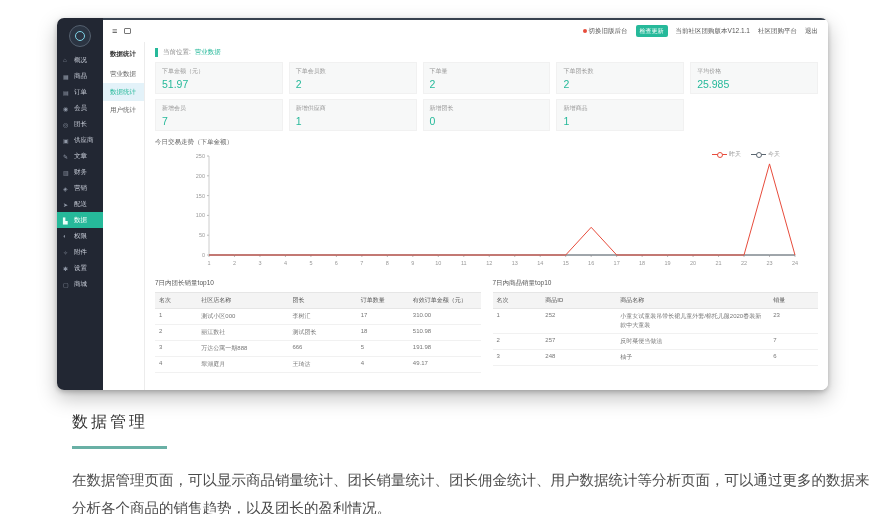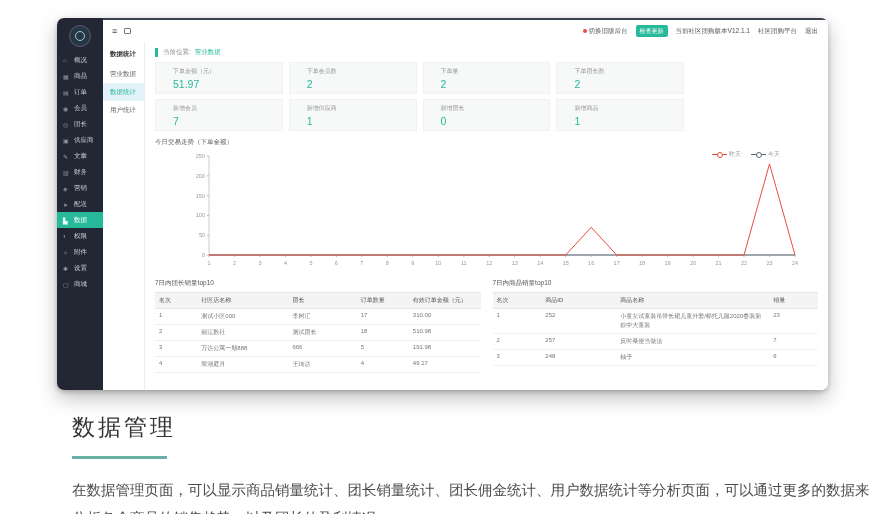--- a/index.html
+++ b/index.html
@@ -43,21 +43,21 @@
   .submenu-item { font-size:6.5px; color:#666; padding:4.5px 0 4.5px 7px; cursor:pointer; }
   .submenu-item.active { background:#e3f2f9; color:#26b99a; }
 
   
   .main { flex:1; background:#fff; min-width:0; overflow:hidden; }
   .breadcrumb { margin:6px 10px 5px; border-left:3px solid #26b99a; padding-left:5px;
                 font-size:6.5px; color:#888; }
   .breadcrumb .cur { color:#26b99a; margin-left:2px; cursor:pointer; }
 
   .stats-grid { display:grid; grid-template-columns:repeat(5,1fr); gap:5px 6px; margin:0 10px; }
-  .stat-card { background:#f7f8f8; border:1px solid #f1f1f1; padding:4px 17px 5px; height:32px; }
+  .stat-card { background:#f7f8f8; border:1px solid #f1f1f1; padding:4px 6px 5px; height:32px; }
   .stat-label { font-size:6px; color:#999; }
   .stat-value { font-size:10.5px; color:#26b99a; margin-top:2px; }
 
   .chart-card { margin:7px 10px 0; position:relative; }
   .chart-title { font-size:6.5px; color:#666; }
   .chart-legend { position:absolute; top:12px; right:38px; display:flex; gap:10px; align-items:center; }
   .legend-item { display:flex; align-items:center; gap:2px; font-size:6px; color:#999; cursor:pointer; }
   .legend-marker { display:inline-block; width:15px; height:6px; position:relative; }
   .legend-marker::before { content:""; position:absolute; left:0; right:0; top:2.5px; border-top:1px solid currentColor; }
   .legend-marker::after { content:""; position:absolute; left:5px; top:0; width:4px; height:4px;
@@ -71,21 +71,21 @@
   th { background:#f4f4f4; border-top:1px solid #e6e6e6; border-bottom:1px solid #e6e6e6;
        font-weight:normal; color:#555; text-align:left; padding:3px 4px; }
   td { padding:3px 4px; border-bottom:1px solid #f1f1f1; word-break:break-all; vertical-align:top; }
   .t0 th:nth-child(1){width:13%} .t0 th:nth-child(2){width:28%} .t0 th:nth-child(3){width:21%}
   .t0 th:nth-child(4){width:16%} .t0 th:nth-child(5){width:22%}
   .t1 th:nth-child(1){width:15%} .t1 th:nth-child(2){width:23%} .t1 th:nth-child(3){width:47%}
   .t1 th:nth-child(4){width:15%}
 
   
   .doc { margin:22px 8px 0 72px; }
-  .doc-title { font-size:23px; color:#333; font-weight:500; letter-spacing:3px; }
+  .doc-title { font-size:16px; color:#333; font-weight:500; letter-spacing:3px; }
   .doc-underline { width:95px; height:2.5px; background:#69b0a5; margin-top:13px; }
   .doc-para { margin-top:17px; font-size:14.5px; color:#4c4c4c; line-height:28px; max-width:806px; }
 </style>
 </head>
 <body>
 
 <div class="shot-wrap">
   <div class="admin">
 
     <div class="sidebar">
@@ -197,20 +197,24 @@
                 <div class="stat-label">下单会员数</div>
                 <div class="stat-value">2</div>
               </div>
               <div class="stat-card">
                 <div class="stat-label">下单量</div>
                 <div class="stat-value">2</div>
               </div>
               <div class="stat-card">
                 <div class="stat-label">下单团长数</div>
                 <div class="stat-value">2</div>
+              </div>
+              <div class="stat-card">
+                <div class="stat-label">平均价格</div>
+                <div class="stat-value">25.985</div>
               </div>
             </div>
           <div class="stats-grid" style="margin-top:5px">
 
           <div class="stat-card">
                 <div class="stat-label">新增会员</div>
                 <div class="stat-value">7</div>
               </div>
               <div class="stat-card">
                 <div class="stat-label">新增供应商</div>

